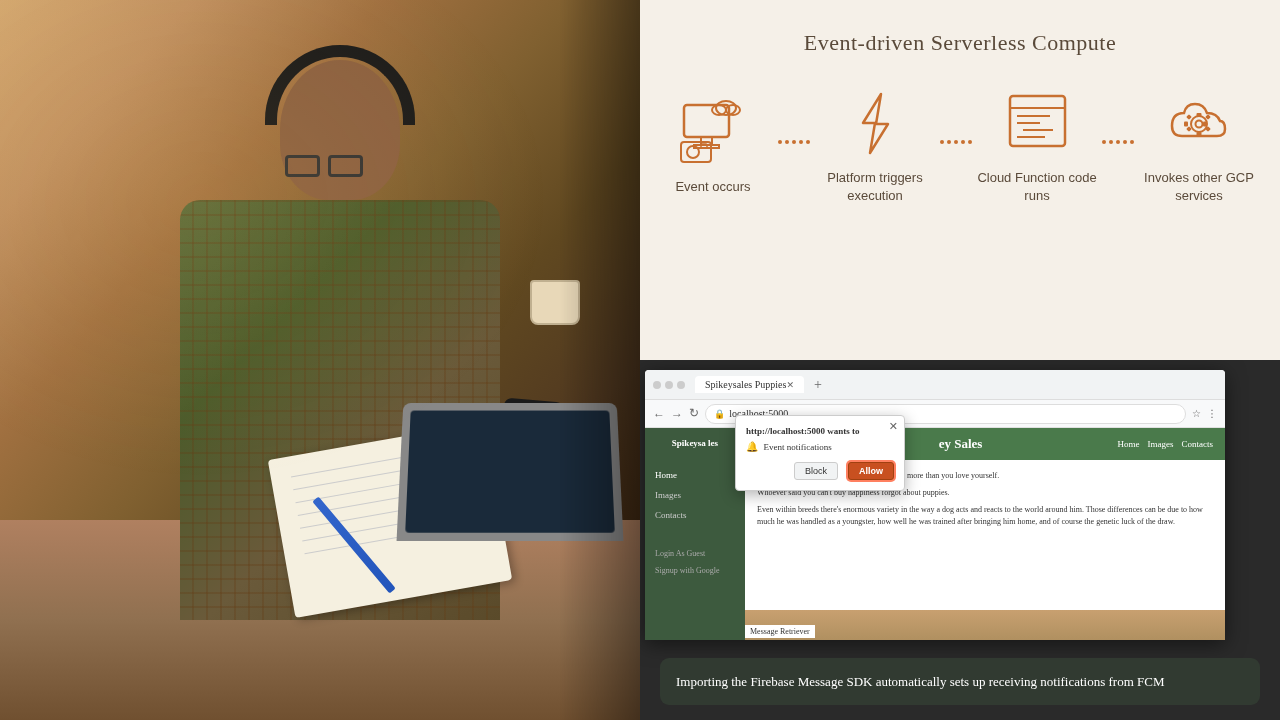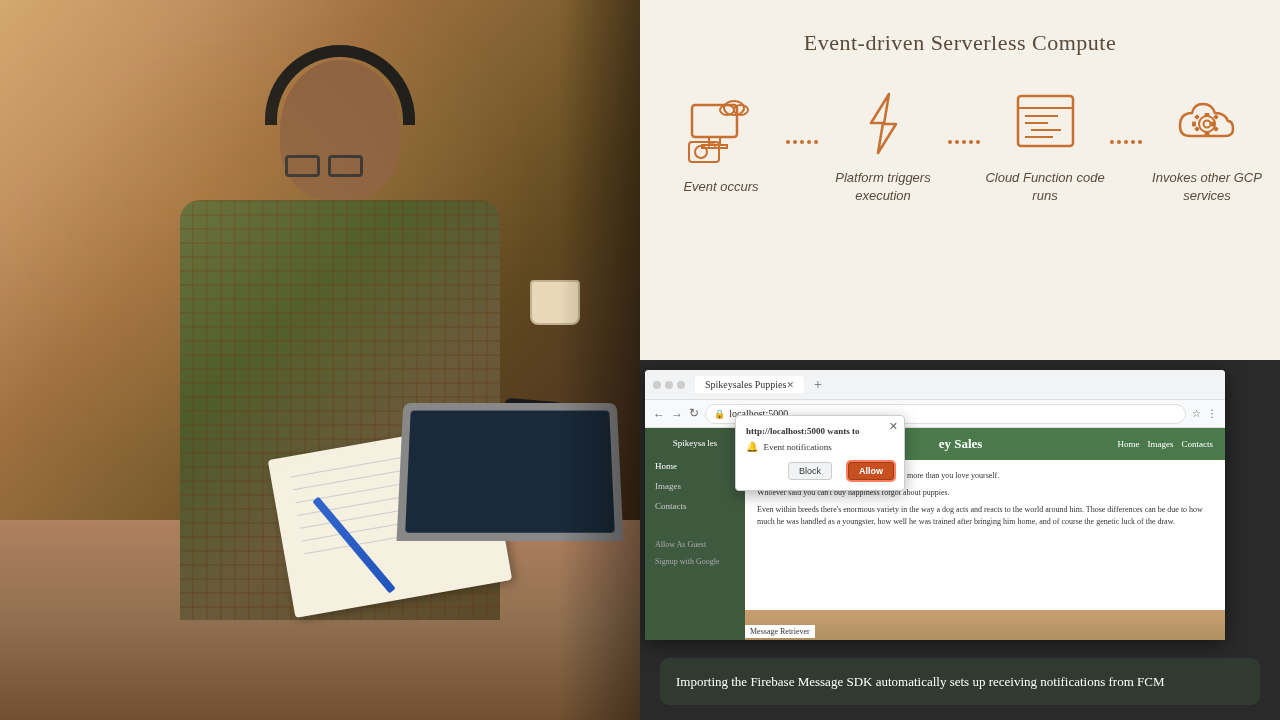--- a/index.html
+++ b/index.html
@@ -41,25 +41,24 @@
       color: #5a4a3a;
       font-weight: 400;
       letter-spacing: 0.5px;
       margin-bottom: 30px;
       font-family: 'Georgia', serif;
     }
 
     .diagram-row {
       display: flex;
       align-items: center;
-      justify-content: flex-end;
+      justify-content: flex-start;
       gap: 0;
       margin-bottom: 25px;
       width: 100%;
-      font-style: italic;
     }
 
     .diagram-item {
       display: flex;
       flex-direction: column;
       align-items: center;
       width: 130px;
     }
 
     .diagram-icon {
@@ -200,23 +199,23 @@
     .browser-sidebar {
       width: 100px;
       background: #3d5a3e;
       height: 100%;
       padding: 10px 5px;
     }
 
     .sidebar-logo {
       color: #fff;
       font-size: 9px;
-      font-weight: normal;
+      font-weight: bold;
       text-align: center;
-      margin-bottom: 6px;
+      margin-bottom: 15px;
       line-height: 1.3;
     }
 
     .sidebar-menu-item {
       color: #ccc;
       font-size: 9px;
       padding: 5px 5px;
       display: block;
     }
 
@@ -318,21 +317,21 @@
       font-size: 10px;
     }
 
     .dialog-permission-text {
       font-size: 9px;
       color: #333;
     }
 
     .dialog-buttons {
       display: flex;
-      gap: 16px;
+      gap: 10px;
       justify-content: flex-end;
     }
 
     .dialog-btn {
       padding: 3px 10px;
       font-size: 9px;
       border-radius: 3px;
       cursor: pointer;
     }
 
@@ -740,21 +739,21 @@
       <div class="browser-content">
 
         <div class="browser-sidebar">
           <div class="sidebar-logo">Spikeysa les</div>
           <div>
             <a class="sidebar-menu-item active">Home</a>
             <a class="sidebar-menu-item">Images</a>
             <a class="sidebar-menu-item">Contacts</a>
           </div>
           <div class="sidebar-links">
-            <a class="sidebar-link">Allow As Guest</a>
+            <a class="sidebar-link">Login As Guest</a>
             <a class="sidebar-link">Signup with Google</a>
           </div>
         </div>
 
         <div class="browser-main">
           <div class="main-header">
             <span class="main-header-title" style="font-size:11px;">Spikeysa</span>
             <span class="main-header-title" style="font-size:13px; margin-left:5px;">ey Sales</span>
             <div class="main-nav">
               <span class="main-nav-item">Home</span>

